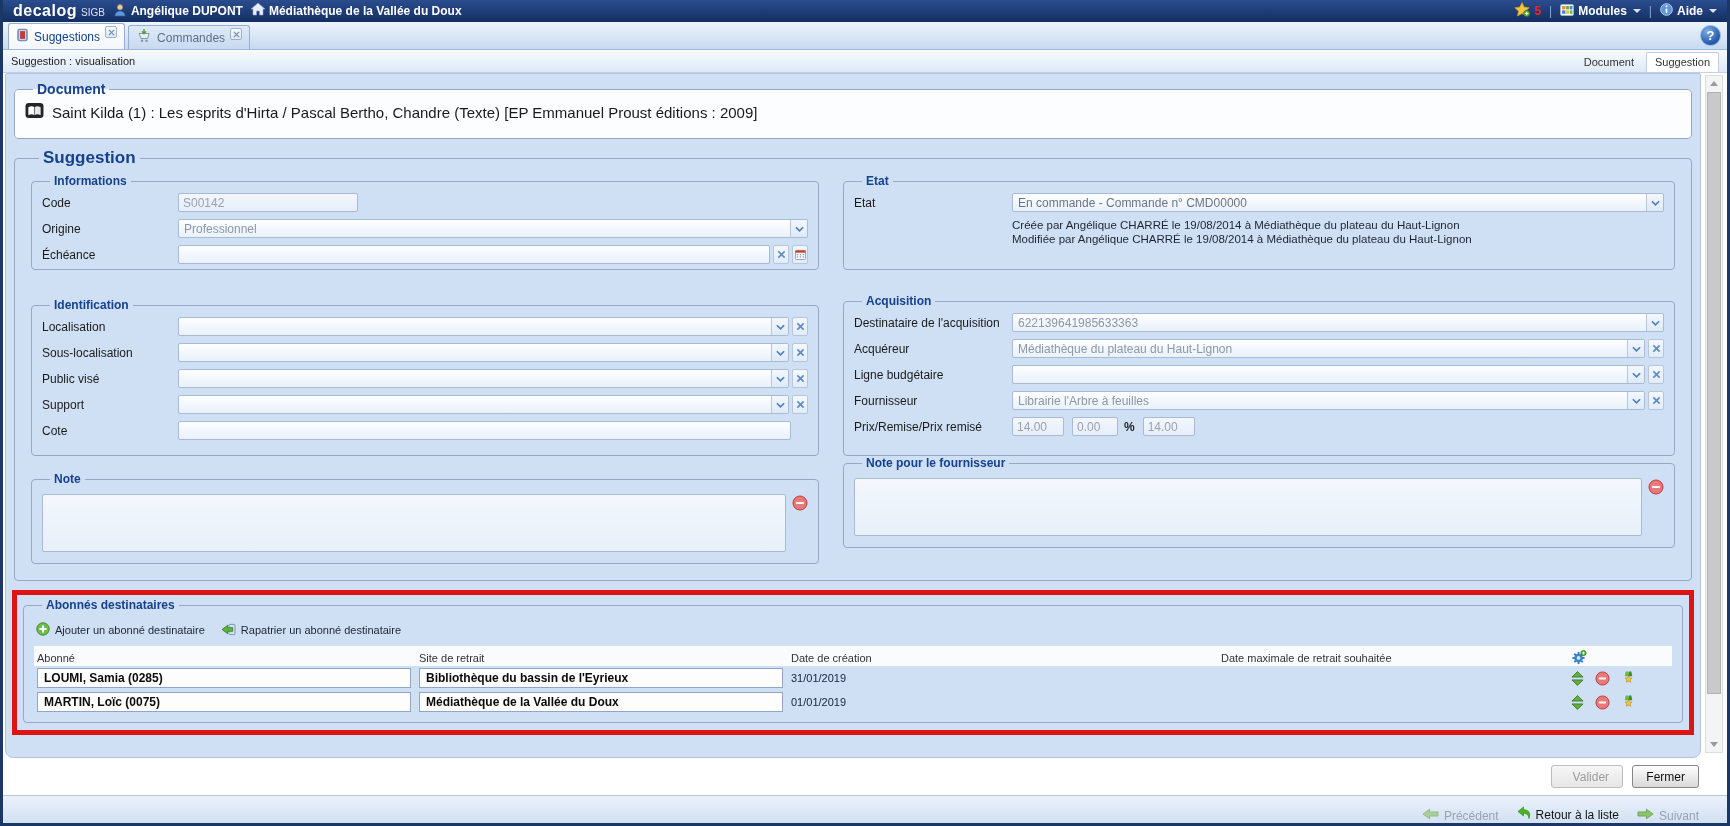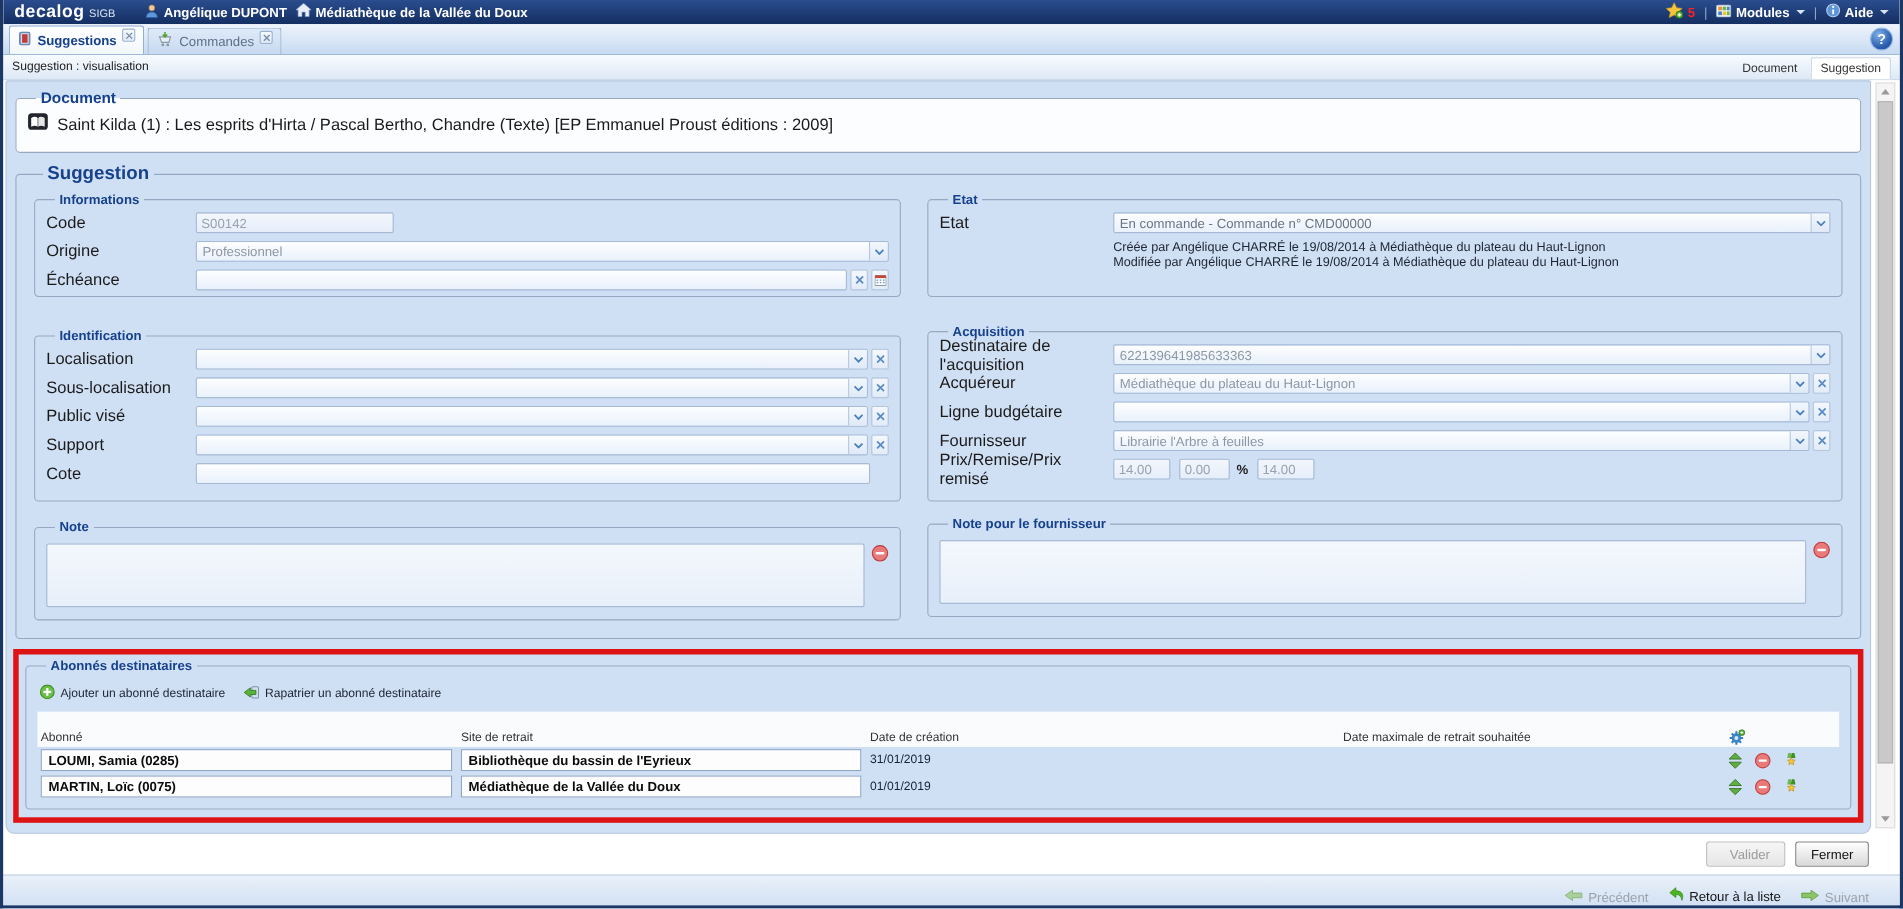--- a/index.html
+++ b/index.html
@@ -5,36 +5,36 @@
   * { box-sizing: border-box; margin: 0; padding: 0; }
   body { font-family: "Liberation Sans", sans-serif; background:#e8eef6; }
   .window { width:1730px; height:826px; overflow:hidden; position:relative;
             border-left:3px solid #1b3766; border-right:3px solid #1b3766; border-bottom:3px solid #1b3766;
             background:#fff; }
 
   
   .navbar { height:22px; background:linear-gradient(#2b4d8e,#132e61); display:flex; align-items:center;
             justify-content:space-between; padding:0 10px; color:#fff; }
   .nav-group { display:flex; align-items:center; gap:8px; }
-  .logo { display:flex; align-items:baseline; gap:4px; margin-right:18px; cursor:pointer; }
+  .logo { display:flex; align-items:baseline; gap:4px; cursor:pointer; }
   .logo-main { font-size:16px; font-weight:bold; letter-spacing:0.5px; }
   .logo-sub { font-size:10px; color:#d7e1f2; }
   .nav-item { display:flex; align-items:center; gap:4px; font-size:12px; font-weight:bold; cursor:pointer; }
   .nav-sep { color:#8fa6cc; font-size:12px; }
   .fav-count { color:#ff2020; font-weight:bold; font-size:12px; }
   .caret { width:0; height:0; border-left:4px solid transparent; border-right:4px solid transparent;
            border-top:4px solid #d8e2f2; margin-left:2px; }
 
   
   .tabbar { height:28px; background:linear-gradient(#eef4fc,#c7daf1); border-bottom:1px solid #9fb9da;
             display:flex; align-items:flex-end; padding-left:5px; position:relative; }
   .tab { display:flex; align-items:center; gap:5px; height:24px; padding:0 7px; margin-right:3px;
          border:1px solid #93afd4; border-bottom:none; border-radius:3px 3px 0 0;
          background:linear-gradient(#dfeaf8,#c8daf0); font-size:12px; color:#5d7089; cursor:pointer; }
-  .tab.active { background:linear-gradient(#ffffff,#f2f7fd); color:#143f8c; font-weight:bold; height:26px; }
+  .tab.active { background:linear-gradient(#ffffff,#f2f7fd); color:#143f8c; font-weight:normal; height:26px; }
   .tab-close { width:12px; height:12px; border:1px solid #9ab2d0; border-radius:2px;
                background:linear-gradient(#f7fafd,#dce8f6); display:flex; align-items:center;
                justify-content:center; align-self:flex-start; margin-top:2px; cursor:pointer; }
   .help-btn { position:absolute; right:6px; top:3px; width:21px; height:21px; border-radius:50%;
               background:radial-gradient(circle at 35% 28%, #7fb0e8, #2a5cae 65%, #1b4286);
               border:1px solid #8fb4e4; color:#fff; font-weight:bold; font-size:13px;
               display:flex; align-items:center; justify-content:center; cursor:pointer; }
 
   
   .breadcrumb { height:23px; background:linear-gradient(#f8fbfe,#dde9f6); border-bottom:1px solid #c2d2e4;
@@ -62,24 +62,24 @@
 
   .cols { display:flex; gap:24px; margin-top:4px; }
   .col-l { width:788px; flex:none; }
   .col-r { flex:1; }
 
   .fs-inner { padding:4px 10px 4px; }
   .fs-informations { height:96px; margin-bottom:28px; }
   .fs-identification { height:158px; margin-bottom:16px; }
   .fs-note { height:92px; }
   .fs-etat { height:96px; margin-bottom:24px; }
-  .fs-acquisition { height:162px; margin-bottom:13px; }
+  .fs-acquisition { height:162px; }
 
   .frow { display:flex; align-items:center; height:21px; margin-bottom:5px; }
-  .frow label { font-size:15px; color:#1b1b1b; }
+  .frow label { font-size:12px; color:#1b1b1b; }
   .lw { width:136px; flex:none; }
   .rw { width:158px; flex:none; }
 
   .inp { height:19px; border:1px solid #a7bbd6; border-radius:2px;
          background:linear-gradient(#fdfeff,#e9f1fb); font-family:"Liberation Sans",sans-serif;
          font-size:12px; color:#555; padding:0 4px; }
   .inp.dis { color:#98a2b0; background:linear-gradient(#f3f7fc,#e6eefa); }
   .inp.short { width:180px; }
   .inp.flexfill { flex:1; }
   .inp.num { width:52px; }
@@ -103,21 +103,21 @@
               background:linear-gradient(#f4f8fd,#e7eff9); resize:none; }
   .remove-note { margin-left:6px; margin-top:1px; cursor:pointer; }
 
   
   .redbox { margin:9px 0 0; border:5px solid #de1313; padding:3px 6px 7px; background:#cfdff4; }
   .fs-abonnes { padding:2px 10px 8px; }
   .ab-toolbar { display:flex; gap:16px; margin:8px 0 8px 2px; align-items:center; }
   .tool-btn { display:flex; gap:5px; align-items:center; font-size:11px; color:#1d2533; cursor:pointer; }
 
   .tbl-head { display:grid; grid-template-columns:382px 372px 430px 342px 1fr;
-              align-items:center; height:20px; background:#fafbfd; font-size:11px; color:#333; padding:16px 3px; }
+              align-items:center; height:20px; background:#fafbfd; font-size:11px; color:#333; padding:4px 3px; }
   .tbl-row { display:grid; grid-template-columns:382px 372px 430px 342px 1fr;
              align-items:center; height:24px; padding:0 3px; }
   .cellbox { height:20px; margin-right:8px; background:#fdfdfe; border:1px solid #8fa6c6;
              display:flex; align-items:center; padding:0 6px; font-size:12px; font-weight:bold;
              color:#0a0a0a; cursor:default; }
   .datecell { font-size:11px; color:#14233c; }
   .row-icons { display:flex; gap:11px; align-items:center; margin-left:8px; }
   .head-gear { margin-left:8px; cursor:pointer; display:flex; }
   .ricon { cursor:pointer; display:flex; }
 

